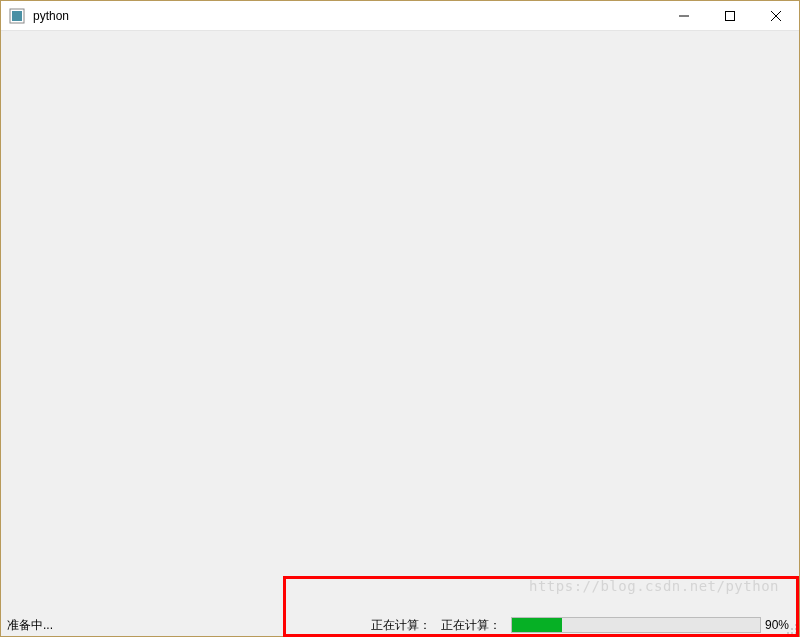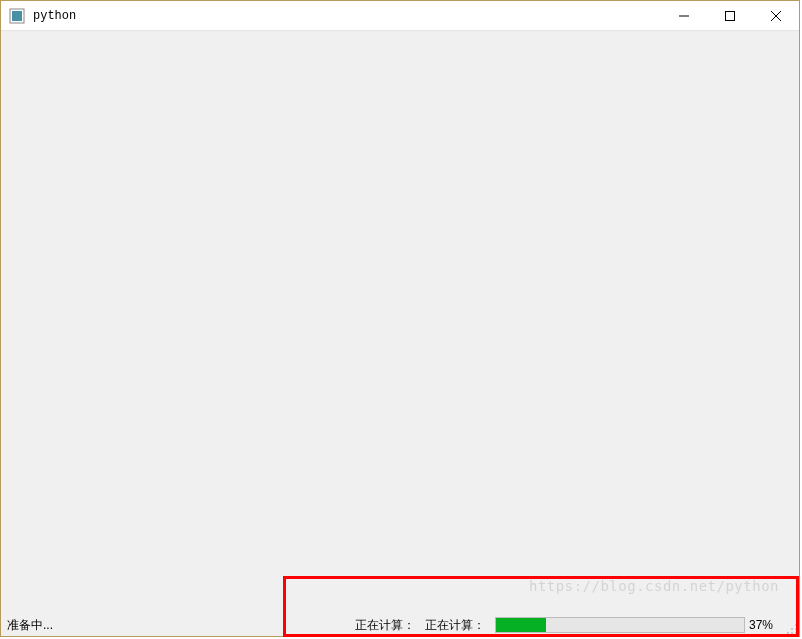--- a/index.html
+++ b/index.html
@@ -24,21 +24,20 @@
       display: flex;
       flex-direction: column;
       position: relative;
     }
     .titlebar {
       height: 30px;
       background: #fff;
       display: flex;
       align-items: center;
       border-bottom: 1px solid #e5e5e5;
-      font-family: Liberation Mono, monospace;
     }
     .app-icon {
       width: 16px;
       height: 16px;
       margin-left: 8px;
       margin-right: 8px;
       display: inline-flex;
       align-items: center;
       justify-content: center;
     }
@@ -76,21 +75,21 @@
       background: #f0f0f0;
       position: relative;
     }
     .statusbar {
       height: 22px;
       background: #f0f0f0;
       display: flex;
       align-items: center;
       font-size: 12px;
       color: #000;
-      padding: 0 20px 0 6px;
+      padding: 0 4px 0 6px;
       position: relative;
     }
     .status-left {
       flex: 0 0 auto;
     }
     .status-spacer {
       flex: 1;
     }
     .status-mid1 {
       flex: 0 0 auto;
@@ -195,21 +194,21 @@
 
   <div class="statusbar">
     <span class="status-left">准备中...</span>
     <span class="status-spacer"></span>
     <span class="status-mid1">正在计算：</span>
     <span class="status-mid2">正在计算：</span>
     <div class="progress-wrap">
       <div class="progress-bar">
         <div class="progress-fill" id="progress-fill" style="width: 20%;"></div>
       </div>
-      <span class="progress-text">37%</span>
+      <span class="progress-text">90%</span>
     </div>
     <div class="size-grip">
       <svg viewBox="0 0 14 14">
         <circle cx="12" cy="4" r="0.8" fill="#999"></circle>
         <circle cx="8" cy="8" r="0.8" fill="#999"></circle>
         <circle cx="12" cy="8" r="0.8" fill="#999"></circle>
         <circle cx="4" cy="12" r="0.8" fill="#999"></circle>
         <circle cx="8" cy="12" r="0.8" fill="#999"></circle>
         <circle cx="12" cy="12" r="0.8" fill="#999"></circle>
       </svg>

